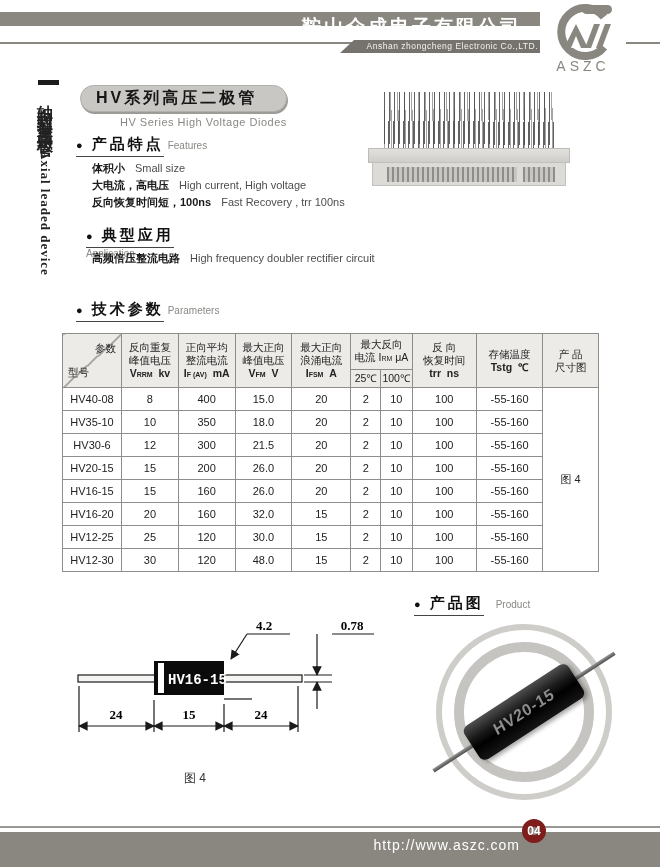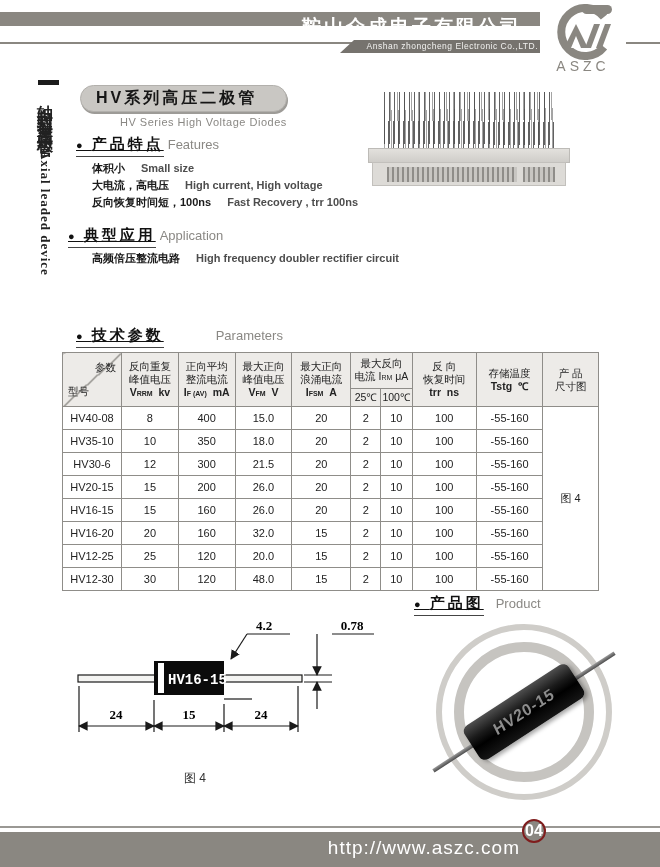--- a/index.html
+++ b/index.html
@@ -22,43 +22,43 @@
   .side-cn { font-size:16px; font-weight:bold; letter-spacing:4px; }
   .side-en { font-size:13px; font-weight:bold; letter-spacing:1px; margin-top:14px; }
 
   
   .pill { position:absolute; left:80px; top:85px; width:207px; height:27px; background:#c9c7c3; border:1px solid #b2b0ac; border-radius:14px; box-shadow:1px 2px 0 #9d9b97; display:flex; align-items:center; padding-left:15px; }
   .pill span { font-size:16px; font-weight:bold; letter-spacing:3px; color:#161616; }
   .pill-sub { position:absolute; left:120px; top:116px; font-size:11px; color:#8a8884; letter-spacing:.5px; }
 
   
   .sec-head { position:absolute; display:flex; align-items:baseline; }
-  .sec-head .cn { font-size:15px; font-weight:bold; letter-spacing:3px; color:#111; border-bottom:1.5px solid #444; padding-bottom:2px;text-decoration:underline; }
+  .sec-head .cn { font-size:15px; font-weight:bold; letter-spacing:3px; color:#111; border-bottom:1.5px solid #444; padding-bottom:2px; }
   .sec-head .cn::before { content:"● "; font-size:11px; }
-  .sec-head .en { font-size:13px; color:#8a8884; margin-left:4px; }
+  .sec-head .en { font-size:10px; color:#8a8884; margin-left:4px; }
 
   .item-list { position:absolute; }
   .item { font-size:11px; line-height:17px; white-space:nowrap; }
   .item .cn { font-weight:bold; color:#1a1a1a; }
-  .item .en { color:#4d4d4d; margin-left:16px; font-weight:bold; }
+  .item .en { color:#4d4d4d; margin-left:10px; font-weight:normal; }
 
   
   .array-photo { position:absolute; left:368px; top:92px; width:202px; height:98px; }
   .pins { position:absolute; left:16px; top:0; width:170px; height:58px;
           background:
             repeating-linear-gradient(91deg, rgba(70,70,70,.85) 0 1.4px, transparent 1.4px 5px),
             repeating-linear-gradient(89deg, rgba(90,90,90,.55) 0 1.2px, transparent 1.2px 7px);
   }
   .tray-top { position:absolute; left:0; top:56px; width:202px; height:15px; background:linear-gradient(#e3e1dd,#cfcdc9); border:1px solid #bdbbb7; }
   .tray-front { position:absolute; left:4px; top:70px; width:194px; height:24px; background:#dddbd7; border:1px solid #c2c0bc; }
   .tray-slot { position:absolute; left:14px; top:4px; width:130px; height:15px; background:repeating-linear-gradient(90deg,#8f8d89 0 2px,#c8c6c2 2px 5px); }
   .tray-slot2 { left:150px; width:32px; }
 
   
-  .params { position:absolute; left:62px; top:352px; width:537px; border-collapse:collapse; table-layout:fixed;padding-left:7px; }
+  .params { position:absolute; left:62px; top:333px; width:537px; border-collapse:collapse; table-layout:fixed;padding-left:7px; }
   .params th, .params td { border:1px solid #8f8d89; text-align:center; vertical-align:middle; font-weight:normal; }
   .params thead th { background:#edebe8; font-size:10.5px; line-height:13px; color:#222; }
   .params thead .symline { font-weight:bold; font-size:10.5px; }
   .params tbody td { height:23px; font-size:11px; color:#222; background:#fff; }
   .corner { position:relative; background:
       linear-gradient(to bottom right, transparent calc(50% - 0.7px), #8f8d89 calc(50% - 0.7px), #8f8d89 calc(50% + 0.7px), transparent calc(50% + 0.7px)), #edebe8 !important; }
   .corner .c-top { position:absolute; right:5px; top:8px; font-size:10.5px; }
   .corner .c-bot { position:absolute; left:5px; bottom:8px; font-size:10.5px; }
   .sub { font-size:7px; }
   .fig-cell { font-size:11px; }
@@ -75,22 +75,22 @@
   .ring2 { left:32px; top:26px; width:140px; height:140px; border:10px solid #c6c4c0; }
   .diode-group { position:absolute; left:102px; top:96px; width:0; height:0; transform:rotate(-33deg); }
   .diode-lead { position:absolute; left:-108px; top:-2px; width:216px; height:4px; background:linear-gradient(#9a9a9a,#4a4a4a); }
   .diode-body { position:absolute; left:-62px; top:-20px; width:124px; height:40px; border-radius:7px;
       background:linear-gradient(180deg,#4f4f4f 0%,#1b1b1b 35%,#000 60%,#161616 100%); box-shadow:2px 3px 4px rgba(0,0,0,.35); display:flex; align-items:center; justify-content:center; }
   .diode-body span { color:#8d8d8d; font-size:16px; font-weight:bold; letter-spacing:1px; transform:skewX(-6deg); }
 
   
   .ftr-line { position:absolute; left:0; top:826px; width:660px; height:2px; background:#9a9894; }
   .ftr-bar { position:absolute; left:0; top:832px; width:660px; height:35px; background:#8a8781; }
-  .ftr-url { position:absolute; right:140px; top:837px; color:#fff; font-size:19px; letter-spacing:1px; text-decoration:none; }
-  .ftr-badge { position:absolute; left:522px; top:819px; width:24px; height:24px; border-radius:50%; background:#8a8781; border:2px solid #7f1d1d; color:#fff; font-size:16px; font-weight:bold; display:flex; align-items:center; justify-content:center; }
+  .ftr-url { position:absolute; right:140px; top:837px; color:#fff; font-size:14px; letter-spacing:1px; text-decoration:none; }
+  .ftr-badge { position:absolute; left:522px; top:819px; width:24px; height:24px; border-radius:50%; background:#8a8781; border:8px solid #7f1d1d; color:#fff; font-size:12px; font-weight:bold; display:flex; align-items:center; justify-content:center; }
 </style>
 </head>
 <body>
 
 <div class="page">
 
   <div class="hdr-line"></div>
   <div class="hdr-bar">
     <span class="hdr-company">鞍山众成电子有限公司</span>
   </div>
@@ -138,31 +138,31 @@
       <span class="cn">体积小</span><span class="en">Small size</span>
     </div>
     <div class="item">
       <span class="cn">大电流，高电压</span><span class="en">High current, High voltage</span>
     </div>
     <div class="item">
       <span class="cn">反向恢复时间短，100ns</span><span class="en">Fast Recovery , trr 100ns</span>
     </div>
   </div>
 
-  <div class="sec-head" style="left:68px; top:226px;">
+  <div class="sec-head" style="left:82px; top:226px;flex-direction:column;">
     <span class="cn">典型应用</span>
     <span class="en">Application</span>
   </div>
   <div class="item-list" style="left:92px; top:250px;">
     <div class="item">
       <span class="cn">高频倍压整流电路</span><span class="en">High frequency doubler rectifier circuit</span>
     </div>
   </div>
 
-  <div class="sec-head" style="left:76px; top:326px;gap:48px;">
+  <div class="sec-head" style="left:76px; top:300px;">
     <span class="cn">技术参数</span>
     <span class="en">Parameters</span>
   </div>
 
   <table class="params">
     <colgroup>
       <col style="width:10.3%">
         <col style="width:9.9%">
         <col style="width:9.9%">
         <col style="width:9.9%">
@@ -287,21 +287,21 @@
         <td>15</td>
         <td>2</td>
         <td>10</td>
         <td>100</td>
         <td>-55-160</td>
       </tr>
       <tr>
         <td>HV12-25</td>
         <td>25</td>
         <td>120</td>
-        <td>20.0</td>
+        <td>30.0</td>
         <td>15</td>
         <td>2</td>
         <td>10</td>
         <td>100</td>
         <td>-55-160</td>
       </tr>
       <tr>
         <td>HV12-30</td>
         <td>30</td>
         <td>120</td>

